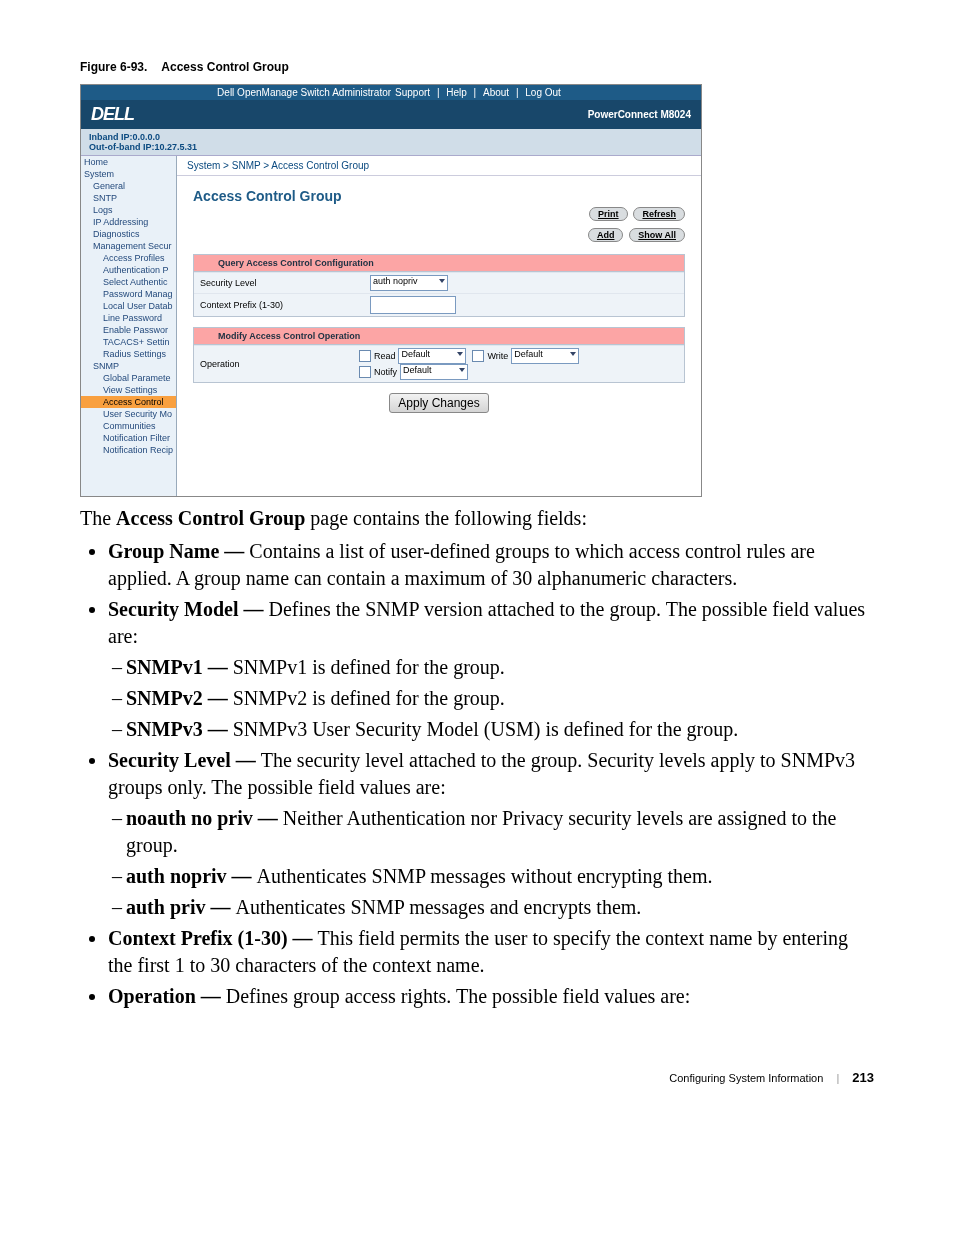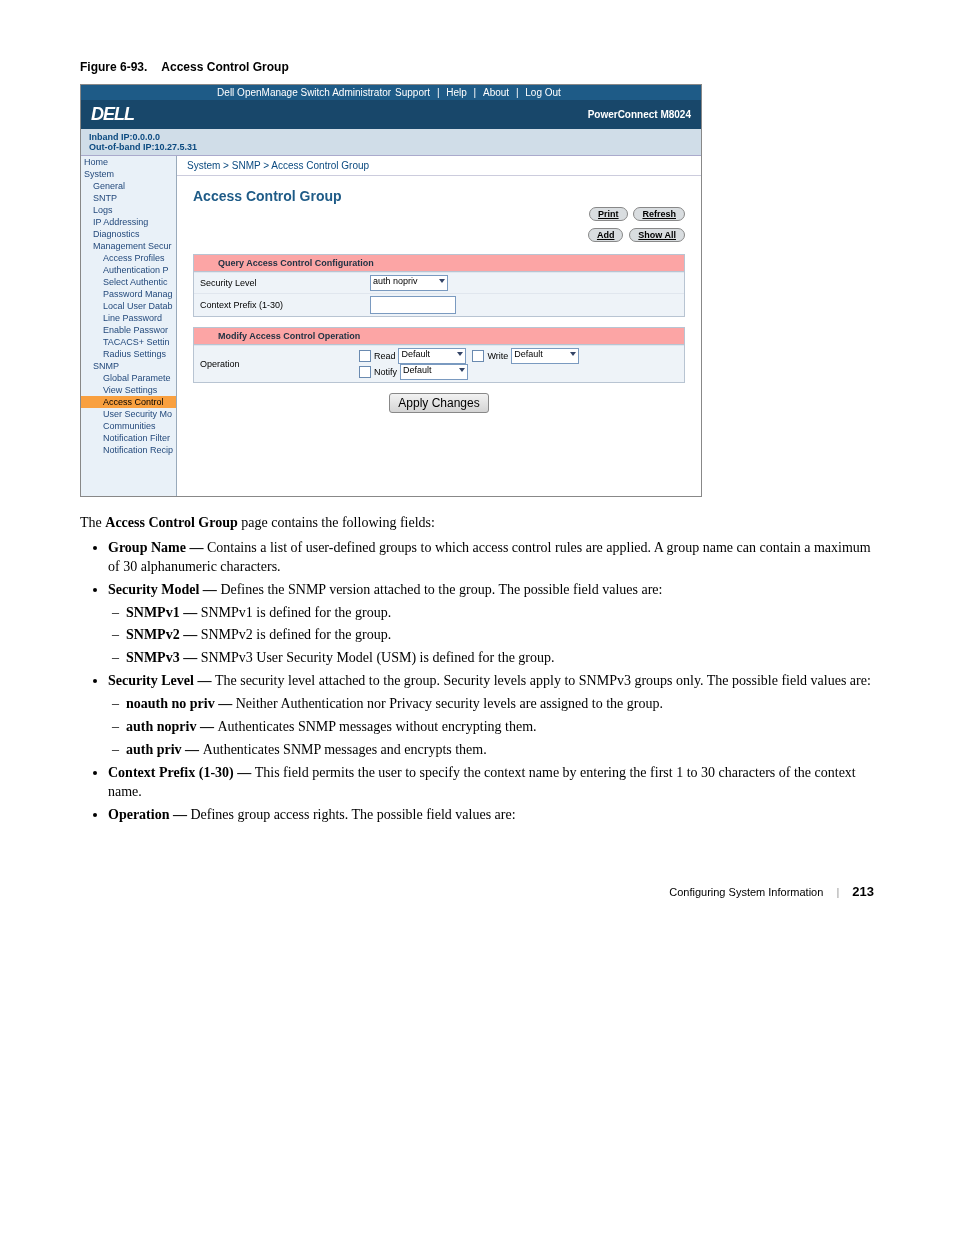--- a/index.html
+++ b/index.html
@@ -125,21 +125,21 @@
   .ss-check {
     width:10px;height:10px;border:1px solid #6a8ab0;display:inline-block;background:#fff;
   }
   .ss-apply {
     display:block; margin:8px auto 0 auto;
     background:linear-gradient(#f2f2f2,#d4d4d4);
     border:1px solid #888; border-radius:3px;
     padding:2px 8px; font-size:12px;
   }
 
-  .body-text { margin-top:17px; line-height:1.35; font-size:14px; }
+  .body-text { margin-top:8px; line-height:1.35; font-size:20px; }
   .body-text p { margin: 0 0 6px 0; }
   .body-text ul { margin:4px 0 4px 28px; padding:0; }
   .body-text ul li { margin:4px 0; }
   .body-text ul ul { list-style: none; margin-left: 18px; }
   .body-text ul ul li::before { content:"–"; display:inline-block; width:14px; margin-left:-14px; }
   .body-text strong { font-weight:bold; }
   .footer {
     margin-top:60px;
     text-align:right;
     font-family: Arial, Helvetica, sans-serif;

